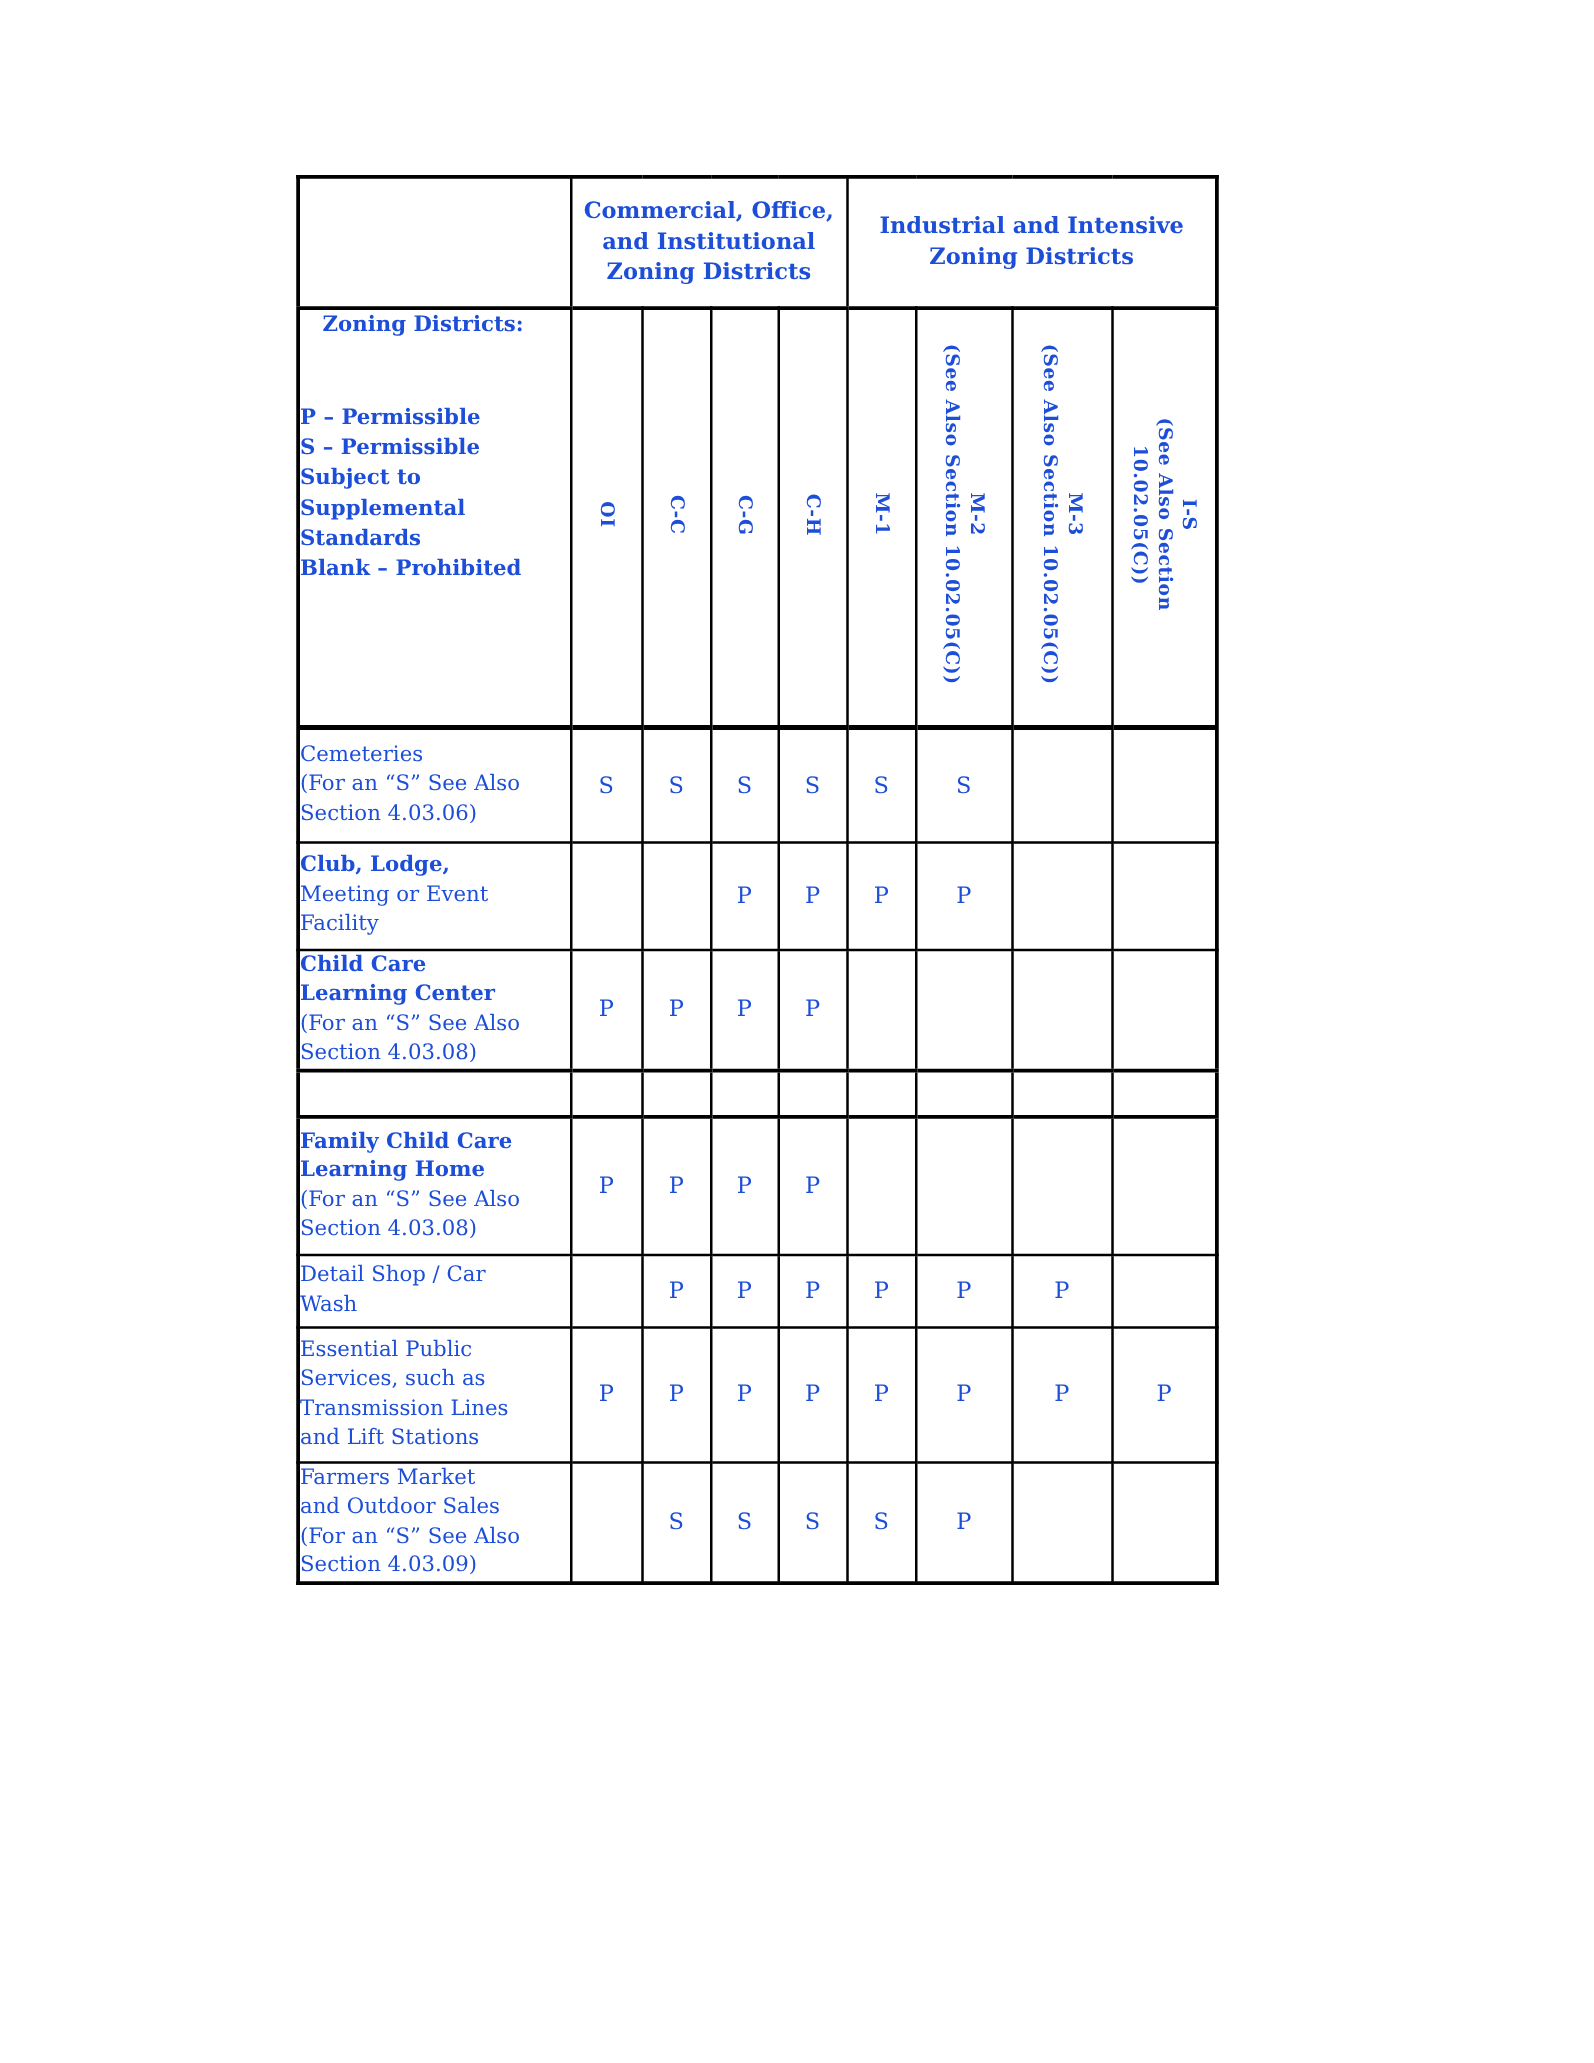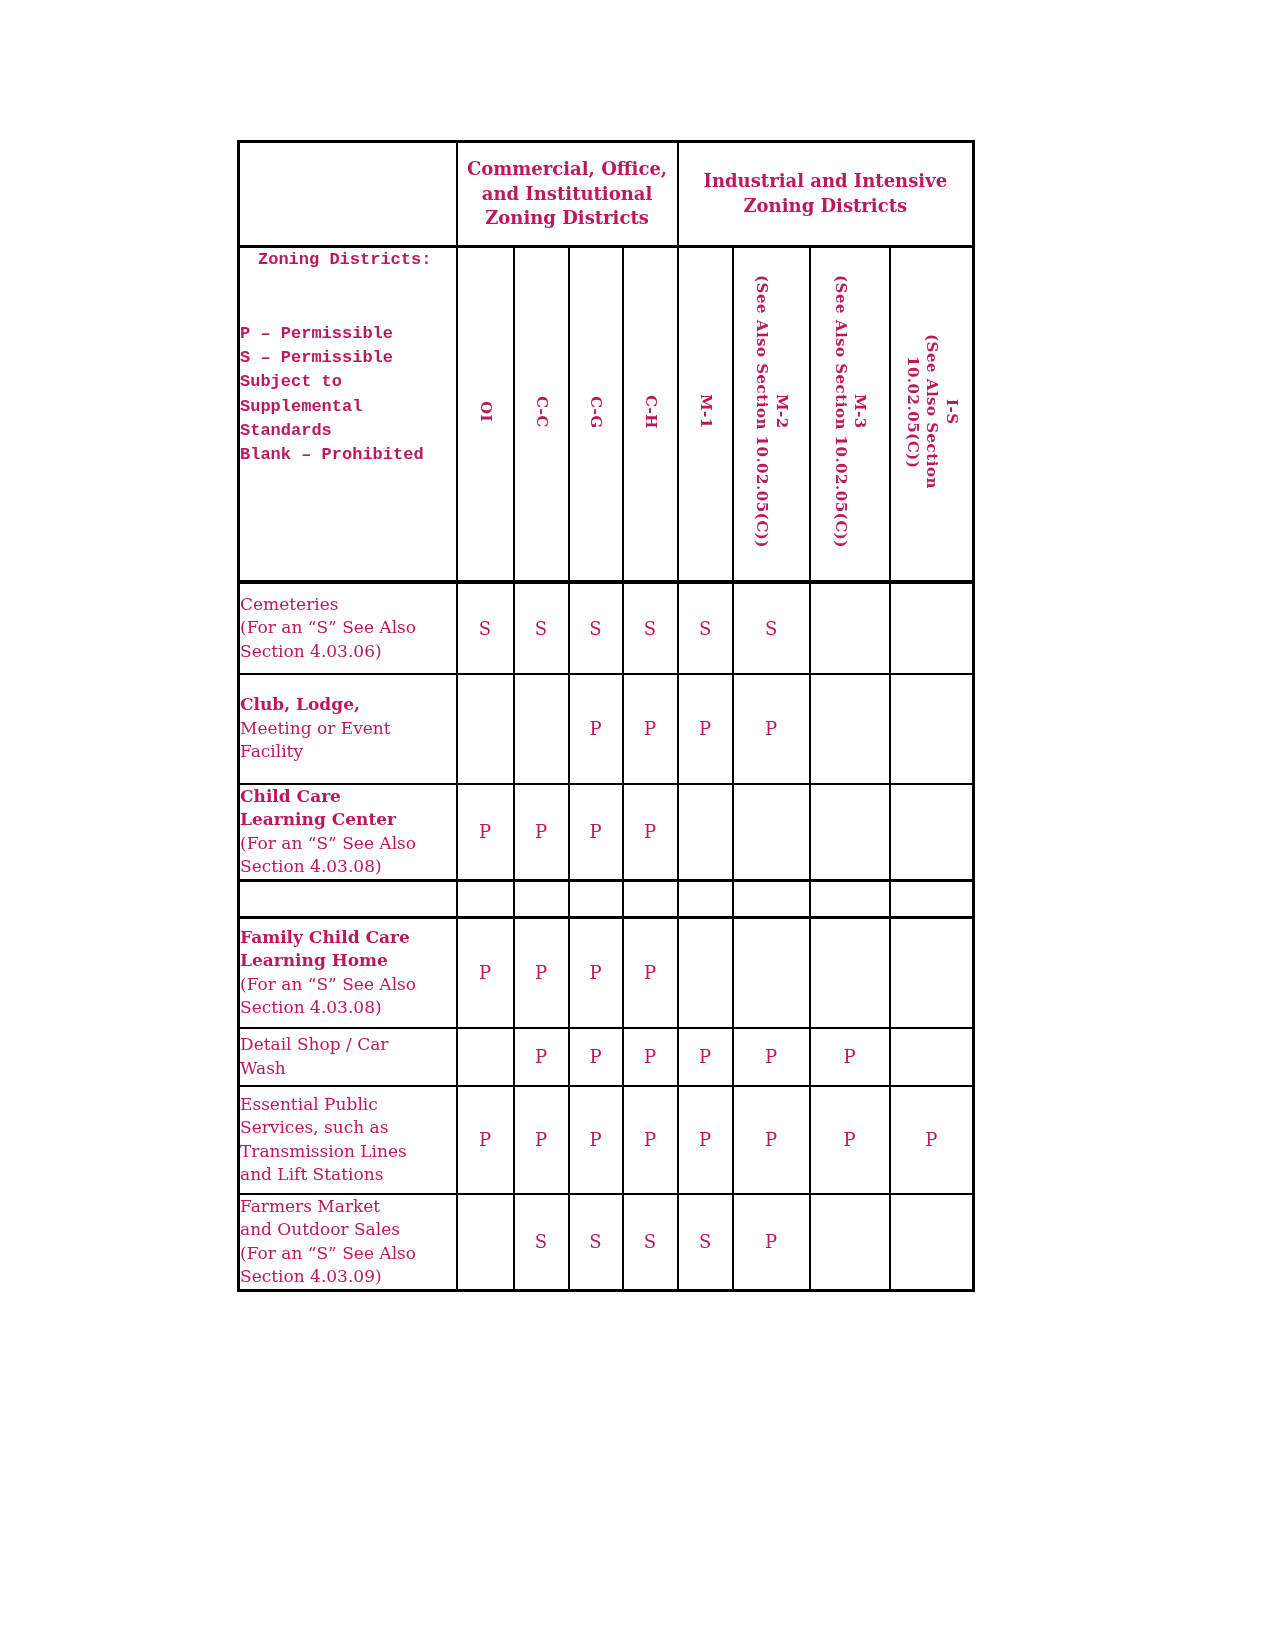--- a/index.html
+++ b/index.html
@@ -2,21 +2,21 @@
 <html><head>
 <meta charset="utf-8">
 <style>
   html, body { margin:0; padding:0; background:#ffffff; }
   .page {
     position: relative;
     width: 1275px;
     height: 1650px;
     background: #ffffff;
     font-family: "DejaVu Serif", "Liberation Serif", serif;
-    color: #be185d;
+    color: #1d4ed8;
   }
   table.zoning {
     position: absolute;
     left: 237px;
     top: 140px;
     width: 735px;
     table-layout: fixed;
     border-collapse: collapse;
     border: 3px solid #000;
   }
@@ -34,21 +34,20 @@
     line-height: 1.38;
     white-space: pre-line;
   }
   tr.colhead-row td { border-bottom: 4px solid #000; }
   td.legend {
     vertical-align: top;
     padding: 20px 6px 6px 10px;
     font-weight: 700;
     font-size: 17px;
     line-height: 1.42;
-    font-family: Liberation Mono, monospace;
   }
   .legend-title { padding-left: 18px; margin-bottom: 50px; }
   .legend-lines { white-space: pre-line; }
   td.vcell { vertical-align: middle; text-align: center; }
   .vtext {
     display: inline-block;
     writing-mode: vertical-rl;
     white-space: pre-line;
     font-weight: 700;
     font-size: 15px;
@@ -129,21 +128,21 @@
           </td>
           <td class="val">S</td>
           <td class="val">S</td>
           <td class="val">S</td>
           <td class="val">S</td>
           <td class="val">S</td>
           <td class="val">S</td>
           <td class="val"></td>
           <td class="val"></td>
         </tr>
-        <tr style="height: 110px;">
+        <tr style="height: 86px;">
           <td class="use">
             <span class="b">Club, Lodge,</span>
             <span class="r">Meeting or Event
 Facility</span>
           </td>
           <td class="val"></td>
           <td class="val"></td>
           <td class="val">P</td>
           <td class="val">P</td>
           <td class="val">P</td>

